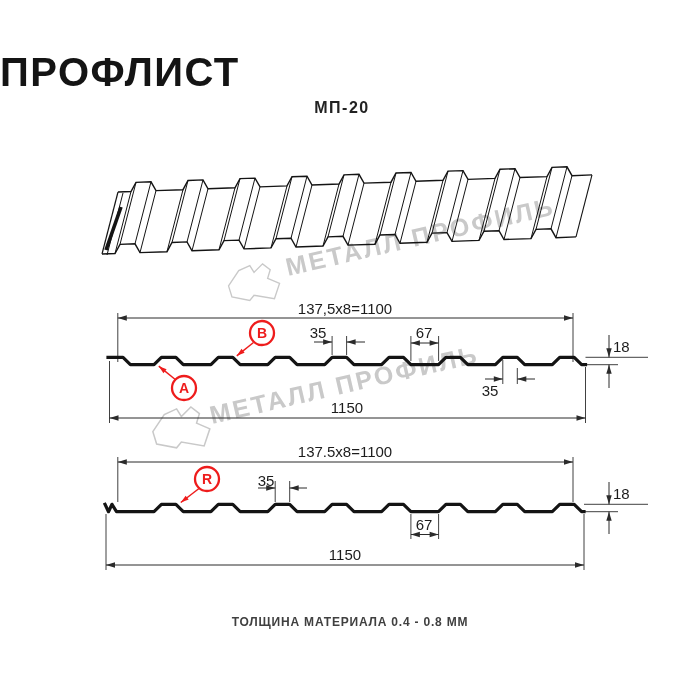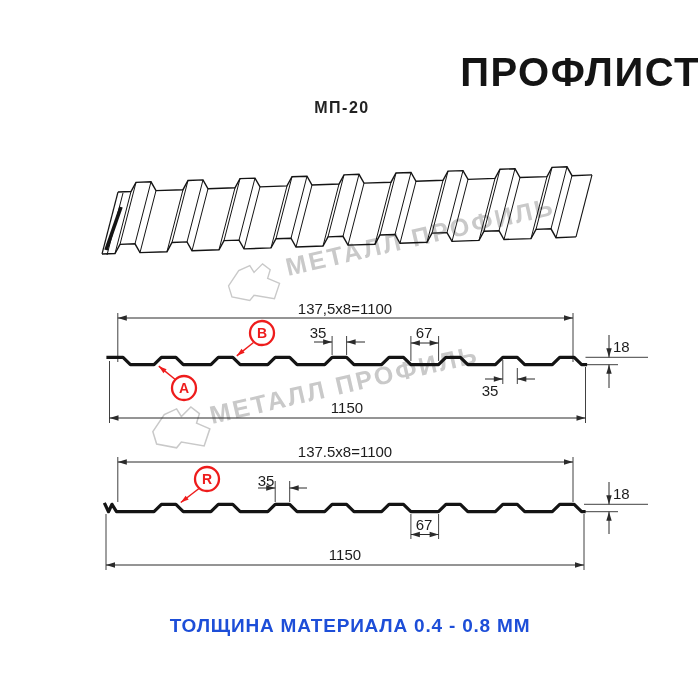--- a/index.html
+++ b/index.html
@@ -1,23 +1,23 @@
 <!DOCTYPE html>
 <html><head>
 <meta charset="utf-8">
 <style>
   html,body{margin:0;padding:0;background:#ffffff;}
   #page{position:relative;width:700px;height:700px;background:#ffffff;overflow:hidden;
         font-family:"Liberation Sans",sans-serif;}
-  .title{position:absolute;top:50px;left:0;width:700px;text-align:right;
+  .title{position:absolute;top:50px;left:0;width:700px;text-align:left;
          font-size:40px;font-weight:800;letter-spacing:1.5px;color:#141414;}
   .subtitle{position:absolute;top:99px;left:0;width:684px;text-align:center;
          font-size:16px;font-weight:700;letter-spacing:1.5px;color:#222;}
   .footer{position:absolute;top:615px;left:0;width:700px;text-align:center;
-         font-size:19px;font-weight:700;letter-spacing:0.8px;color:#1d4ed8;}
+         font-size:12px;font-weight:700;letter-spacing:0.8px;color:#404040;}
   svg{position:absolute;top:0;left:0;}
   .wm-text{font-size:25px;font-weight:700;letter-spacing:2.5px;fill:#c9c9c9;}
   .wm-logo{fill:none;stroke:#c9c9c9;stroke-width:1.6px;}
   .profile{fill:none;stroke:#141414;stroke-width:3.2px;stroke-linejoin:round;stroke-linecap:square;}
   .dimtext{font-size:15px;fill:#1c1c1c;}
   .redlbl{font-size:14px;font-weight:700;fill:#ee1c1c;}
   .redcirc{fill:#ffffff;stroke:#ee1c1c;stroke-width:2.3px;}
 </style>
 </head>
 <body>

